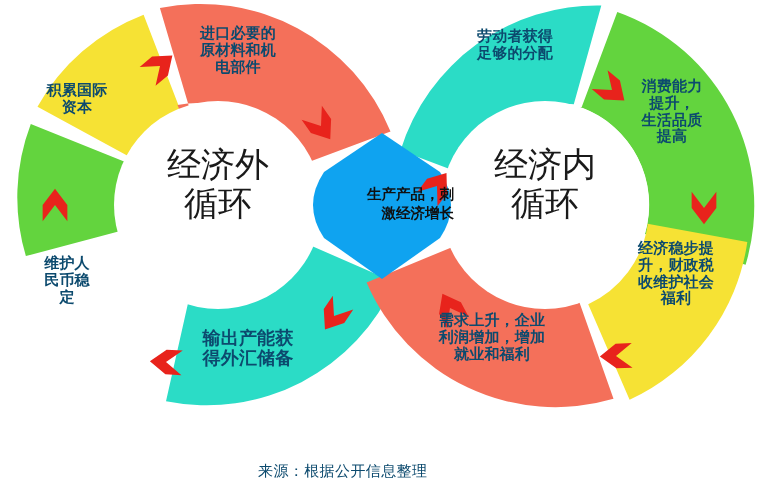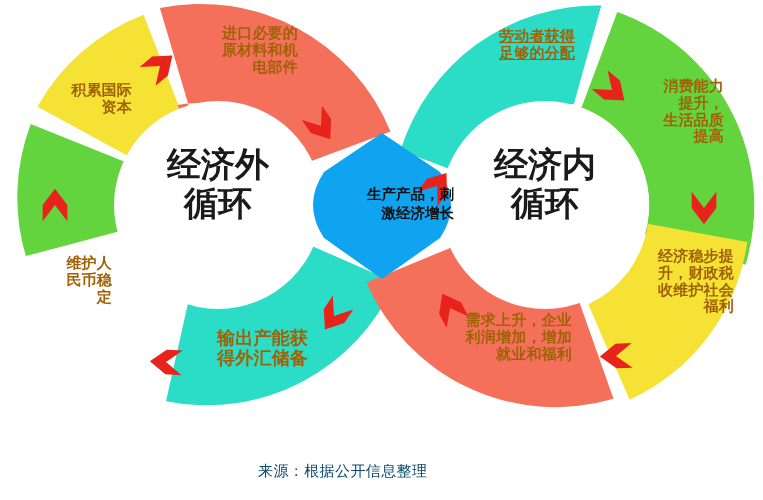--- a/index.html
+++ b/index.html
@@ -1,29 +1,29 @@
 <!DOCTYPE html>
 <html><head>
 <meta charset="utf-8">
 <style>
   html,body{margin:0;padding:0;background:#ffffff;}
   body{width:763px;height:500px;overflow:hidden;
        font-family:"Liberation Sans","DejaVu Sans",sans-serif;}
   #stage{position:relative;width:763px;height:500px;background:#fff;}
   svg#diagram{position:absolute;left:0;top:0;width:763px;height:500px;}
   .seg-label{
-     position:absolute;text-align:right;font-weight:bold;color:#a16207;
+     position:absolute;text-align:center;font-weight:bold;color:#0c4a6e;
      font-family:"Liberation Sans","DejaVu Sans",sans-serif;
      line-height:1.12;letter-spacing:.2px;white-space:pre-line;
      pointer-events:none;
   }
   .ring-title{
      position:absolute;text-align:center;color:#1a1a1a;
      font-family:"Liberation Sans","DejaVu Sans",sans-serif;
-     font-size:34px;line-height:1.15;white-space:pre-line;font-weight:700;
+     font-size:34px;line-height:1.15;white-space:pre-line;font-weight:400;
   }
   .hex-label{
      position:absolute;text-align:right;color:#101010;font-weight:bold;
      font-size:14.5px;line-height:1.3;white-space:pre-line;
      font-family:"Liberation Sans","DejaVu Sans",sans-serif;
   }
   .source-note{
      position:absolute;color:#0c4a6e;font-size:15px;
      font-family:"Liberation Sans","DejaVu Sans",sans-serif;
      white-space:pre;letter-spacing:.4px;
@@ -129,29 +129,29 @@
   <div class="seg-label" style="left:188px;top:328px;width:120px;font-size:18px;">输出产能获
 得外汇储备</div>
 
   <div class="seg-label" style="left:22px;top:255px;width:90px;font-size:15px;">维护人
 民币稳
 定</div>
 
   <div class="ring-title" style="left:465px;top:145px;width:160px;">经济内
 循环</div>
 
-  <div class="seg-label" style="left:455px;top:28px;width:120px;font-size:15px;text-decoration:underline;">劳动者获得
+  <div class="seg-label" style="left:455px;top:28px;width:120px;font-size:15px;">劳动者获得
 足够的分配</div>
 
   <div class="seg-label" style="left:620px;top:78px;width:104px;font-size:15px;">消费能力
 提升，
 生活品质
 提高</div>
 
-  <div class="seg-label" style="left:618px;top:240px;width:116px;font-size:15px;margin-top:8px;">经济稳步提
+  <div class="seg-label" style="left:618px;top:240px;width:116px;font-size:15px;">经济稳步提
 升，财政税
 收维护社会
 福利</div>
 
   <div class="seg-label" style="left:412px;top:312px;width:160px;font-size:15px;">需求上升，企业
 利润增加，增加
 就业和福利</div>
 
   <div class="hex-label" style="left:312px;top:185px;width:142px;">生产产品，刺
 激经济增长</div>

